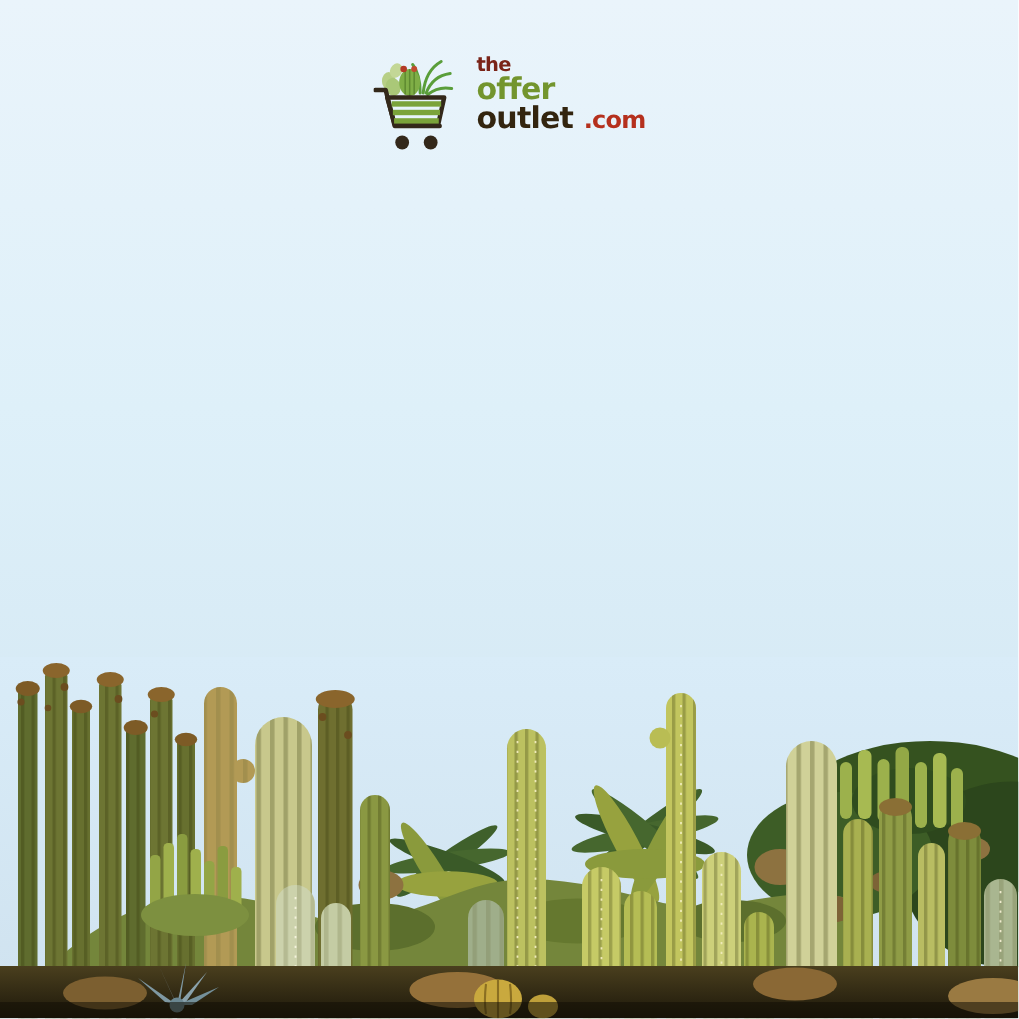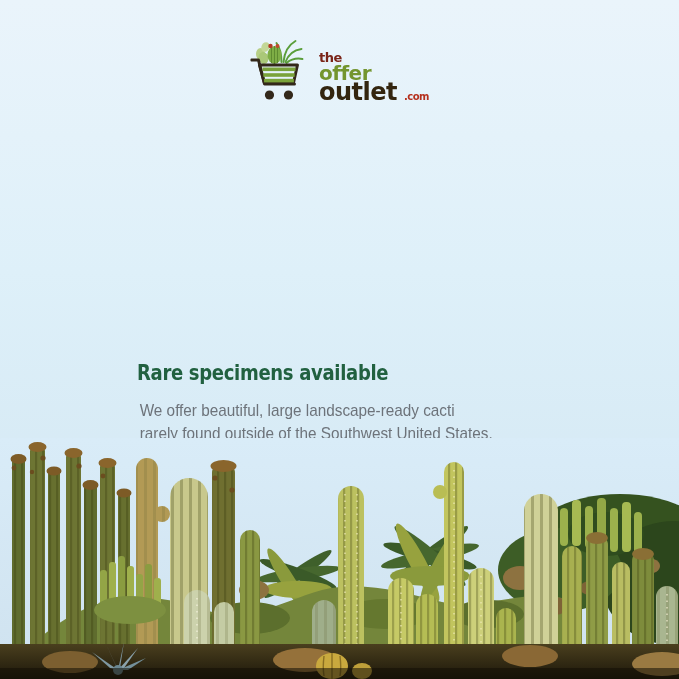--- a/index.html
+++ b/index.html
@@ -10,29 +10,29 @@
   }
   *{box-sizing:border-box;margin:0;padding:0}
   html,body{background:#fff}
   .canvas{
     position:relative;width:679px;height:679px;margin:0 auto;overflow:hidden;
     background:linear-gradient(180deg,var(--background-top) 0%,#def0f9 40%,var(--background-bottom) 100%);
     font-family:"Liberation Sans",sans-serif;
   }
   
   .logo{position:absolute;top:38px;left:50%;transform:translateX(-50%);
-        display:flex;align-items:flex-end;gap:15px}
+        display:flex;align-items:flex-start;gap:15px}
   .logo-cart{display:block}
   .logo-text{display:flex;flex-direction:column;line-height:1;padding-bottom:2px;
              font-family:"DejaVu Sans",sans-serif;font-weight:bold;letter-spacing:-0.5px}
   .logo-the{font-size:13px;color:var(--logo-the);line-height:12px}
   .logo-cactus{font-size:20px;color:var(--logo-cactus);line-height:19px}
   .logo-outlet-row{display:flex;align-items:baseline}
-  .logo-outlet{font-size:24px;color:var(--logo-outlet);line-height:19px}
-  .logo-tld{font-size:10px;color:var(--logo-tld);margin-left:7px}
+  .logo-outlet{font-size:20px;color:var(--logo-outlet);line-height:19px}
+  .logo-tld{font-size:16px;color:var(--logo-tld);margin-left:7px}
   
   .section{position:absolute;left:137px}
   .section h2{
     font-family:"DejaVu Sans",sans-serif;font-weight:700;font-size:22px;line-height:26px;
     color:var(--heading);letter-spacing:-0.4px;white-space:nowrap;
     transform:scaleX(0.82);transform-origin:left top;
   }
   .section p{
     font-family:"Liberation Sans",sans-serif;font-size:17px;color:var(--body);
     white-space:nowrap;transform:scaleX(0.9);transform-origin:left top;padding-left:3px;
@@ -88,25 +88,20 @@
       <span class="logo-cactus">offer</span>
       <span class="logo-outlet-row">
         <span class="logo-outlet">outlet</span>
         <span class="logo-tld">.com</span>
       </span>
     </div>
   </div>
 
 
 
-  <section class="section sec-c">
-    <h2>Rare specimens available</h2>
-    <p>We offer beautiful, large landscape-ready cacti</p>
-    <p>rarely found outside of the Southwest United States.</p>
-  </section>
 
   <svg class="photo" viewBox="0 0 679 241" preserveAspectRatio="none" aria-hidden="true">
     <defs>
       <linearGradient id="sky" x1="0" y1="0" x2="0" y2="1">
         <stop offset="0" stop-color="#d9ecf8"></stop>
           <stop offset="1" stop-color="#cfe2ef"></stop>
       </linearGradient>
       <linearGradient id="ground" x1="0" y1="0" x2="0" y2="1">
         <stop offset="0" stop-color="#4a3f1e"></stop>
           <stop offset="1" stop-color="#1c170a"></stop>

